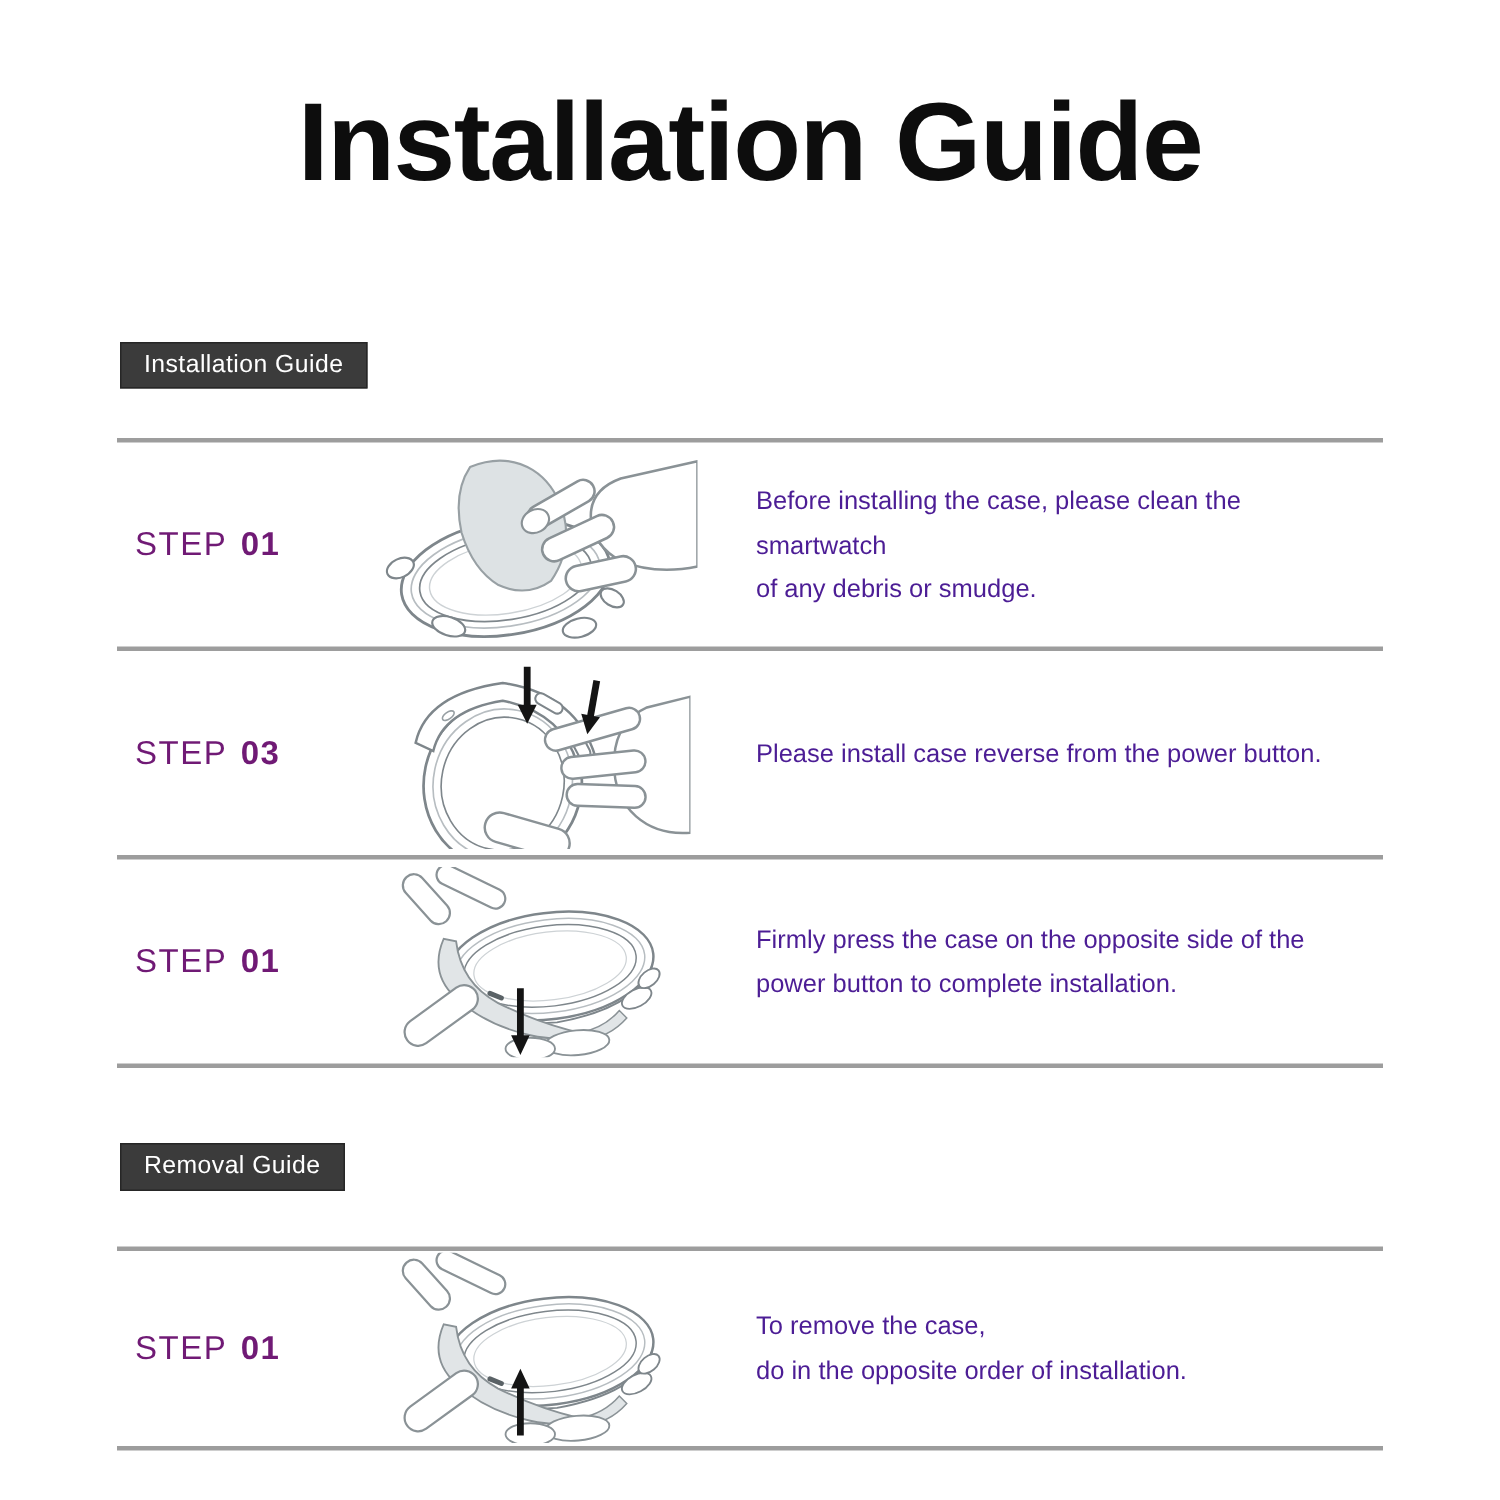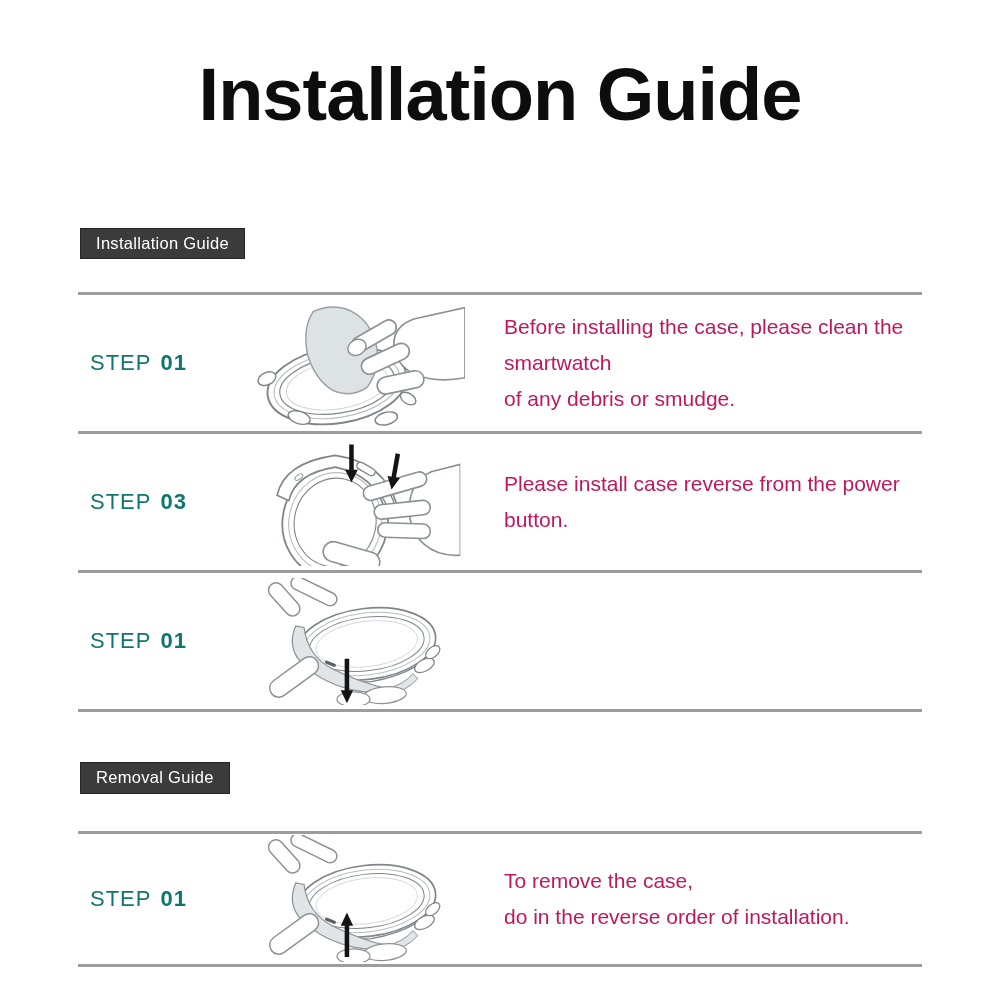--- a/index.html
+++ b/index.html
@@ -22,27 +22,27 @@
   }
   .rows{border-bottom:3px solid #9d9d9d;}
   .rows.install{margin-top:33px;}
   .rows.removal{margin-top:37px;}
   .step-row{
     box-sizing:border-box;height:139px;
     border-top:3px solid #9d9d9d;
     display:grid;grid-template-columns:130px 296px 1fr;align-items:center;
   }
   .rows.removal .step-row{height:133px;}
-  .step-label{padding-left:12px;font-size:22px;color:#0f766e;white-space:nowrap;}
+  .step-label{padding-left:12px;font-size:22px;color:#701a75;white-space:nowrap;}
   .step-word{letter-spacing:1px;font-weight:400;}
   .step-num{font-weight:800;margin-left:9px;letter-spacing:1px;}
   .step-illu{display:flex;justify-content:center;align-items:center;height:100%;}
   .illu{width:226px;height:127px;display:block;}
   .step-desc{
-    font-size:21px;line-height:1.72;color:#be185d;white-space:pre-line;
+    font-size:17px;line-height:1.72;color:#4c1d95;white-space:pre-line;
     padding-right:10px;
   }
   .defs-svg{position:absolute;width:0;height:0;overflow:hidden;}
 </style>
 </head>
 <body>
 
 <svg class="defs-svg" aria-hidden="true">
   <defs>
 
@@ -161,38 +161,40 @@
 
     <div class="step-row">
       <div class="step-label">
         <span class="step-word">STEP</span><span class="step-num">01</span>
       </div>
       <div class="step-illu">
         <svg class="illu" viewBox="0 0 230 154" preserveAspectRatio="xMidYMid meet">
             <use href="#illu-press"></use>
           </svg>
       </div>
+      <div class="step-desc">Firmly press the case on the opposite side of the
+power button to complete installation.</div>
     </div>
 
   </div>
 
   <div class="badge-wrap second">
     <span class="badge">Removal Guide</span>
   </div>
 
   <div class="rows removal">
 
     <div class="step-row">
       <div class="step-label">
         <span class="step-word">STEP</span><span class="step-num">01</span>
       </div>
       <div class="step-illu">
         <svg class="illu" viewBox="0 0 230 154" preserveAspectRatio="xMidYMid meet">
             <use href="#illu-remove"></use>
           </svg>
       </div>
       <div class="step-desc">To remove the case,
-do in the reverse order of installation.</div>
+do in the opposite order of installation.</div>
     </div>
 
   </div>
 
 </div>
 
 </body></html>

